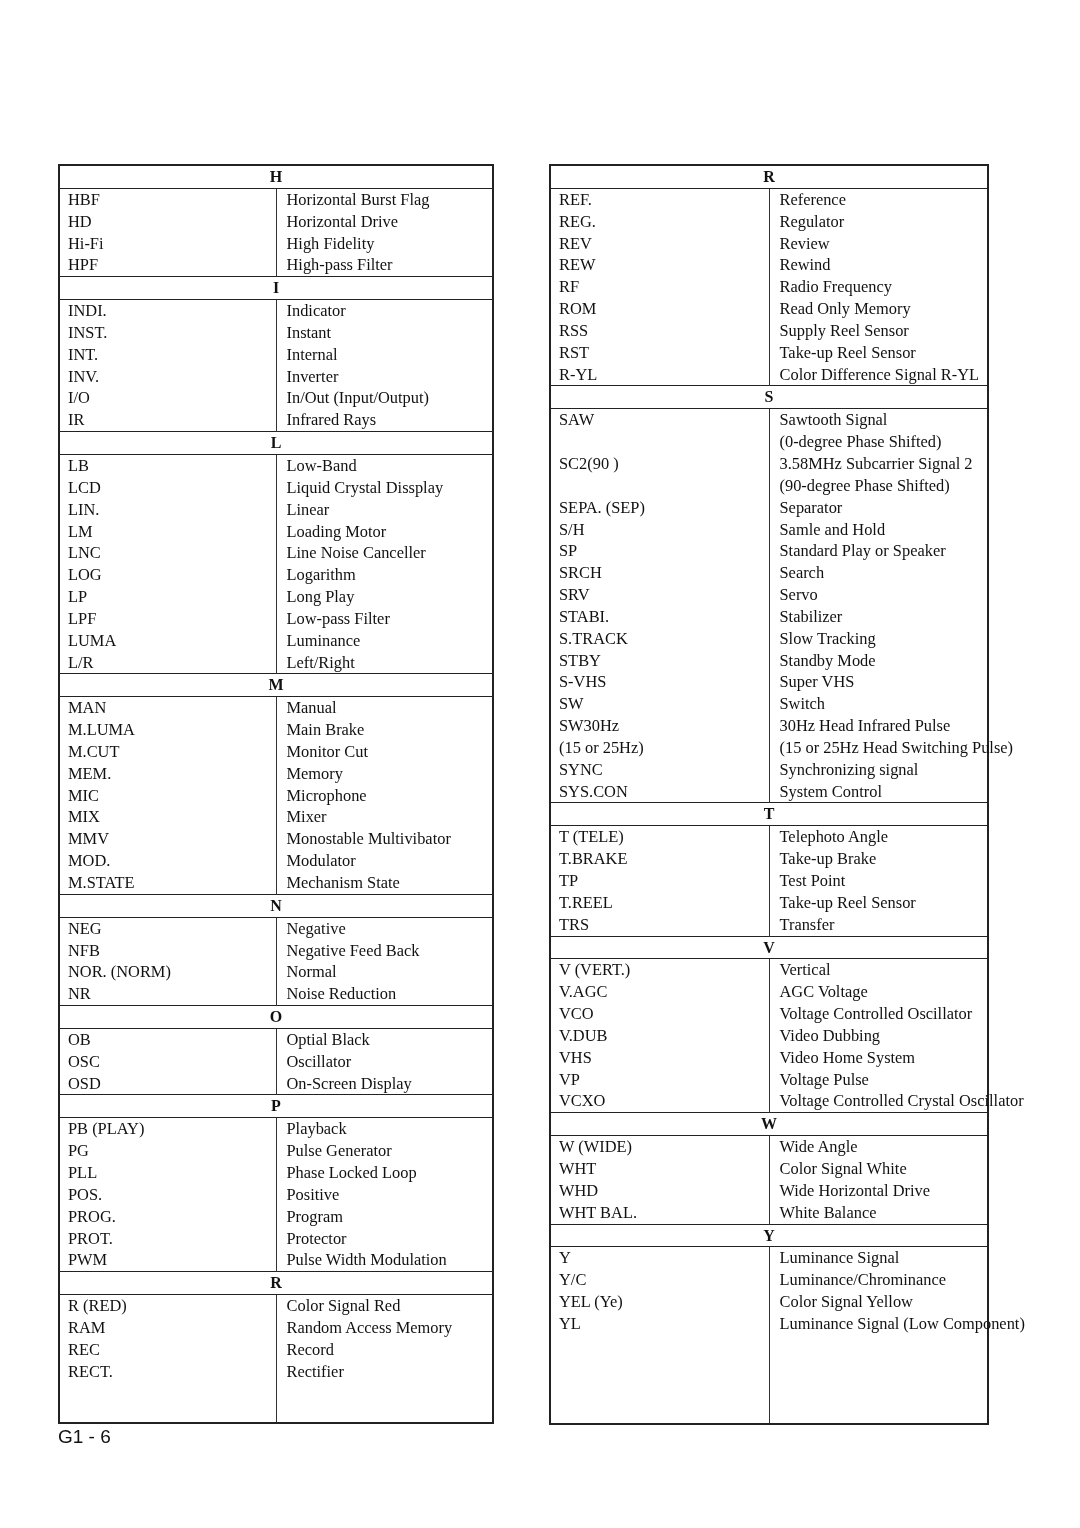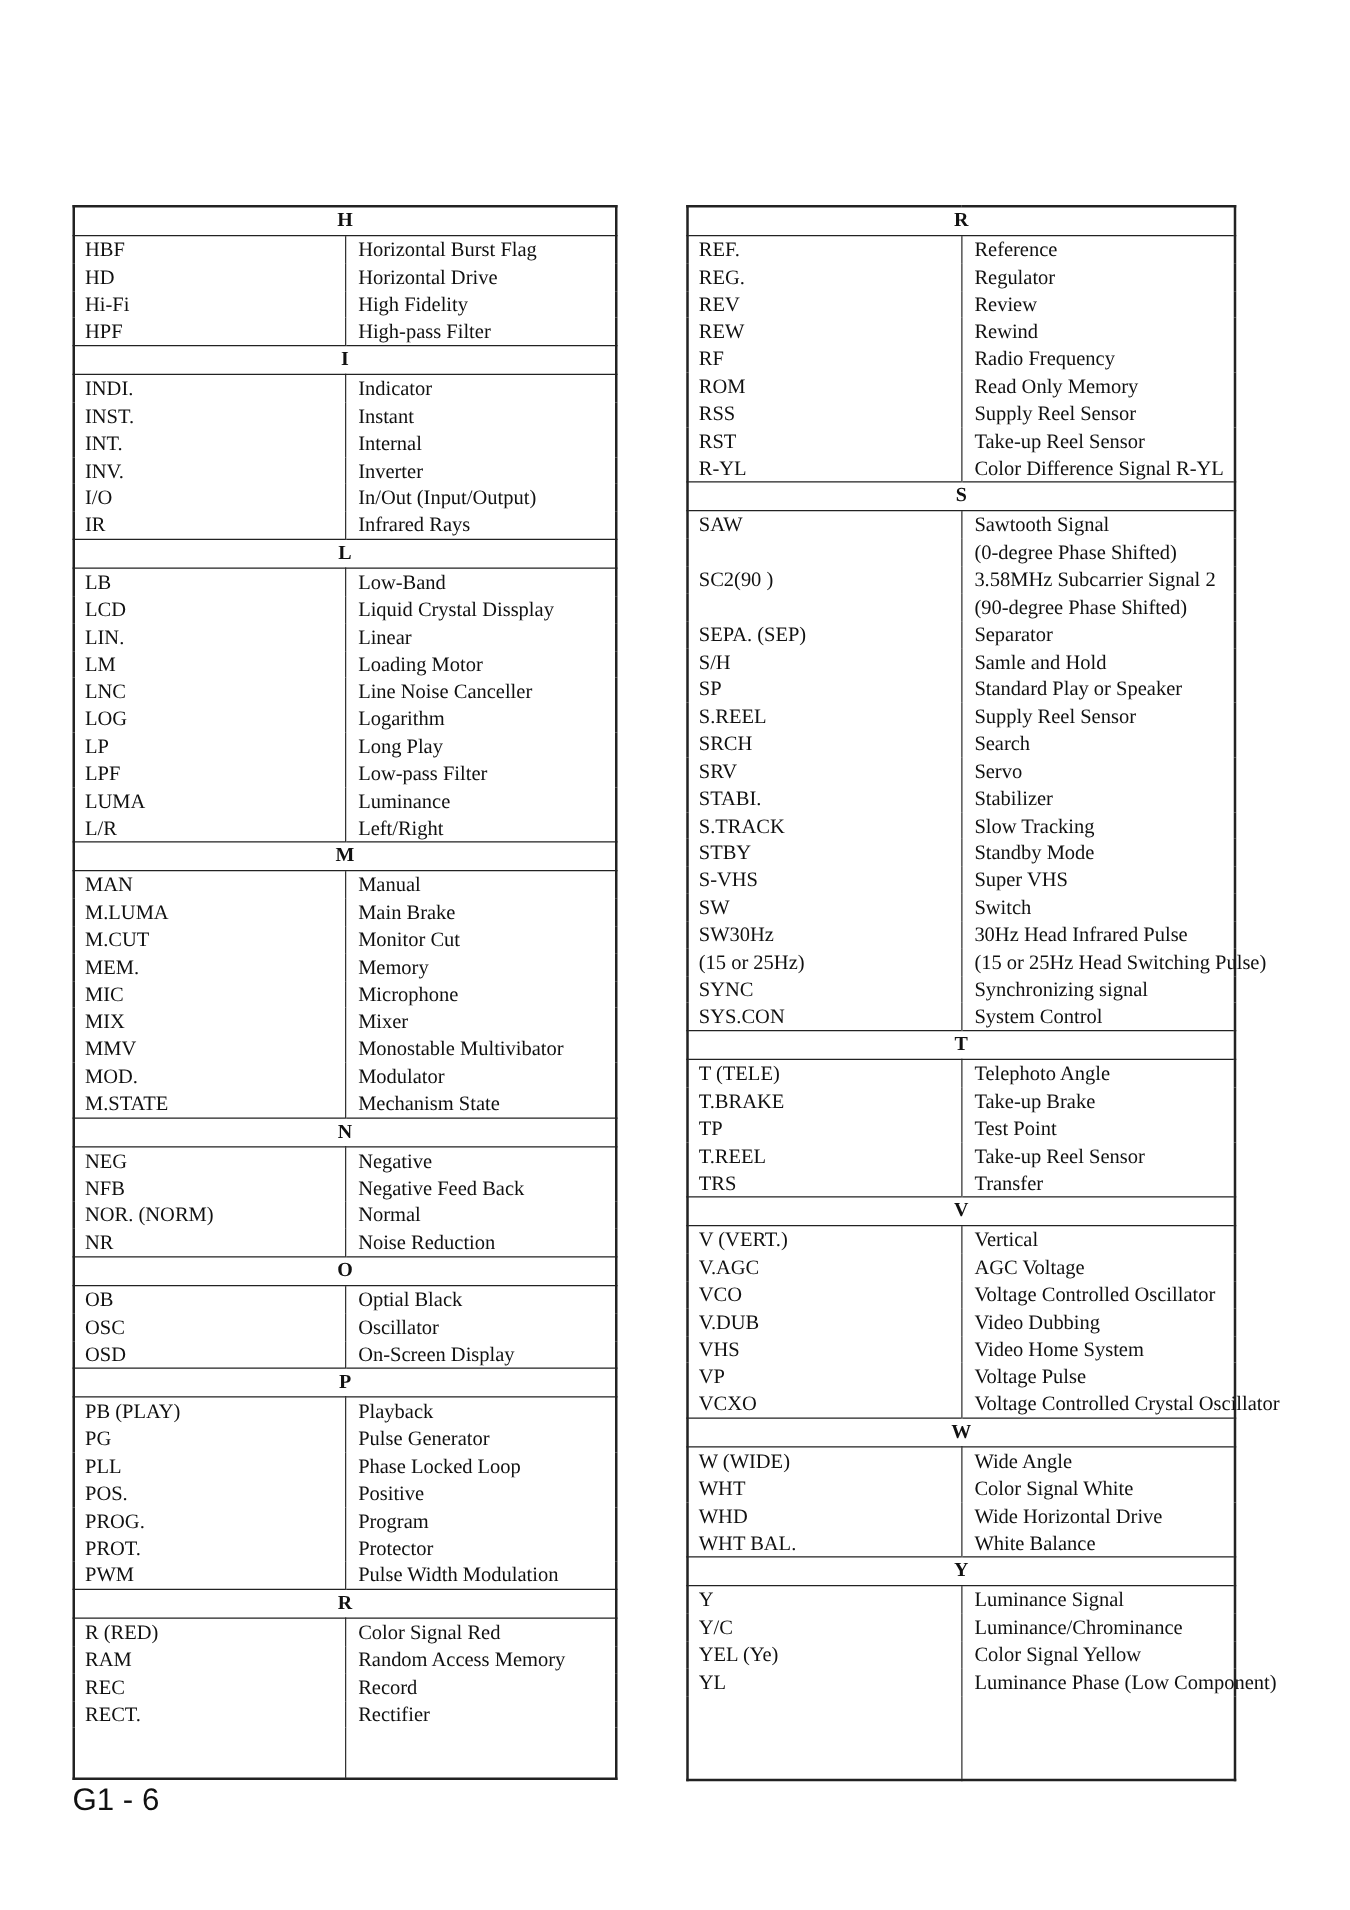--- a/index.html
+++ b/index.html
@@ -18,21 +18,21 @@
   .glossary td { padding: 0; height: 21.85px; line-height: 21.85px; font-size: 16.4px; white-space: nowrap; vertical-align: middle; }
   .glossary td.abbr { width: 120px; padding-left: 8px; border-right: 1.5px solid #333; }
   .glossary td.def { padding-left: 10px; }
   .glossary tr.section td {
     text-align: center; font-weight: bold; border-top: 1.5px solid #222; border-bottom: 1.5px solid #222;
     font-size: 16px;
   }
   .glossary tr.filler td { height: auto; }
   .page-number {
     position: absolute; left: 58px; top: 1426px;
-    font-family: "Liberation Sans", "DejaVu Sans", sans-serif; font-size: 25px; color: #111;
+    font-family: "Liberation Sans", "DejaVu Sans", sans-serif; font-size: 19px; color: #111;
   }
 </style>
 </head>
 <body>
 
 <table id="table-left" class="glossary">
   <tbody>
       <tr class="section">
         <td colspan="2">H</td>
       </tr>
@@ -318,24 +318,20 @@
       </tr>
       <tr>
         <td class="abbr">S/H</td>
         <td class="def">Samle and Hold</td>
       </tr>
       <tr>
         <td class="abbr">SP</td>
         <td class="def">Standard Play or Speaker</td>
       </tr>
       <tr>
-        <td class="abbr">S.REEL</td>
-        <td class="def">Supply Reel Sensor</td>
-      </tr>
-      <tr>
         <td class="abbr">SRCH</td>
         <td class="def">Search</td>
       </tr>
       <tr>
         <td class="abbr">SRV</td>
         <td class="def">Servo</td>
       </tr>
       <tr>
         <td class="abbr">STABI.</td>
         <td class="def">Stabilizer</td>
@@ -455,21 +451,21 @@
       <tr>
         <td class="abbr">Y/C</td>
         <td class="def">Luminance/Chrominance</td>
       </tr>
       <tr>
         <td class="abbr">YEL (Ye)</td>
         <td class="def">Color Signal Yellow</td>
       </tr>
       <tr>
         <td class="abbr">YL</td>
-        <td class="def">Luminance Phase (Low Component)</td>
+        <td class="def">Luminance Signal (Low Component)</td>
       </tr>
       <tr class="filler">
         <td class="abbr"></td>
         <td class="def"></td>
       </tr>
     </tbody>
 </table>
 
 <div class="page-number">G1 - 6</div>
 

